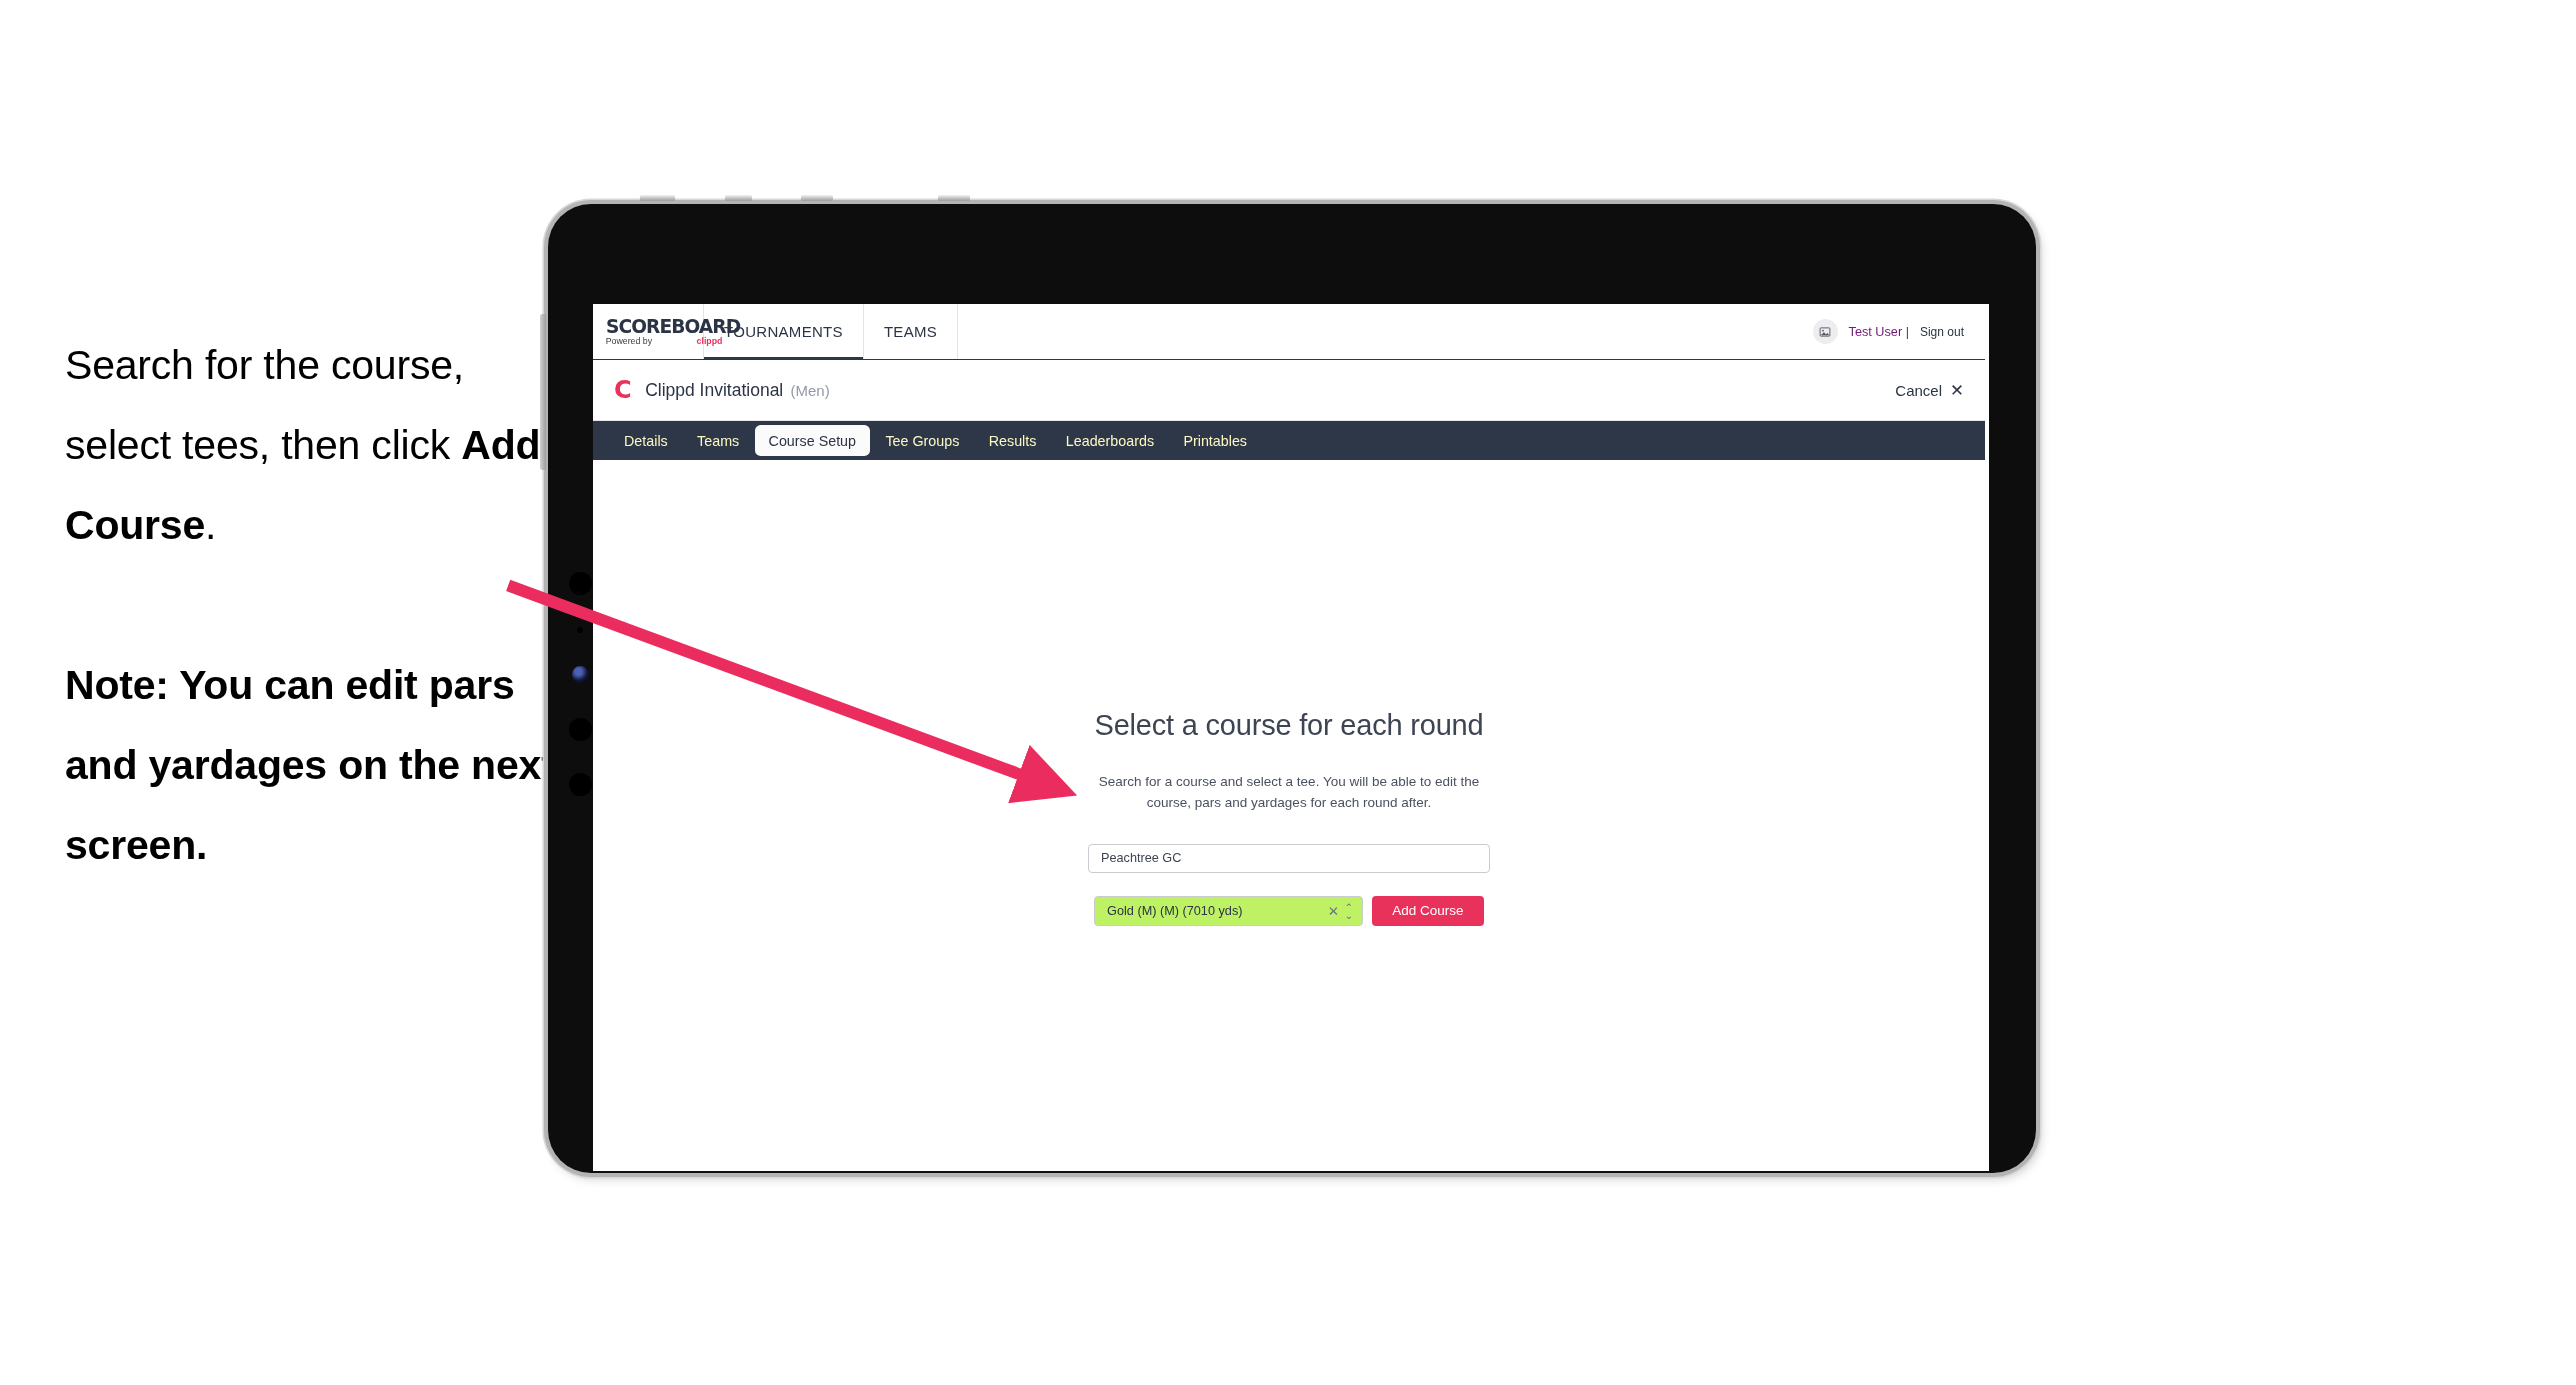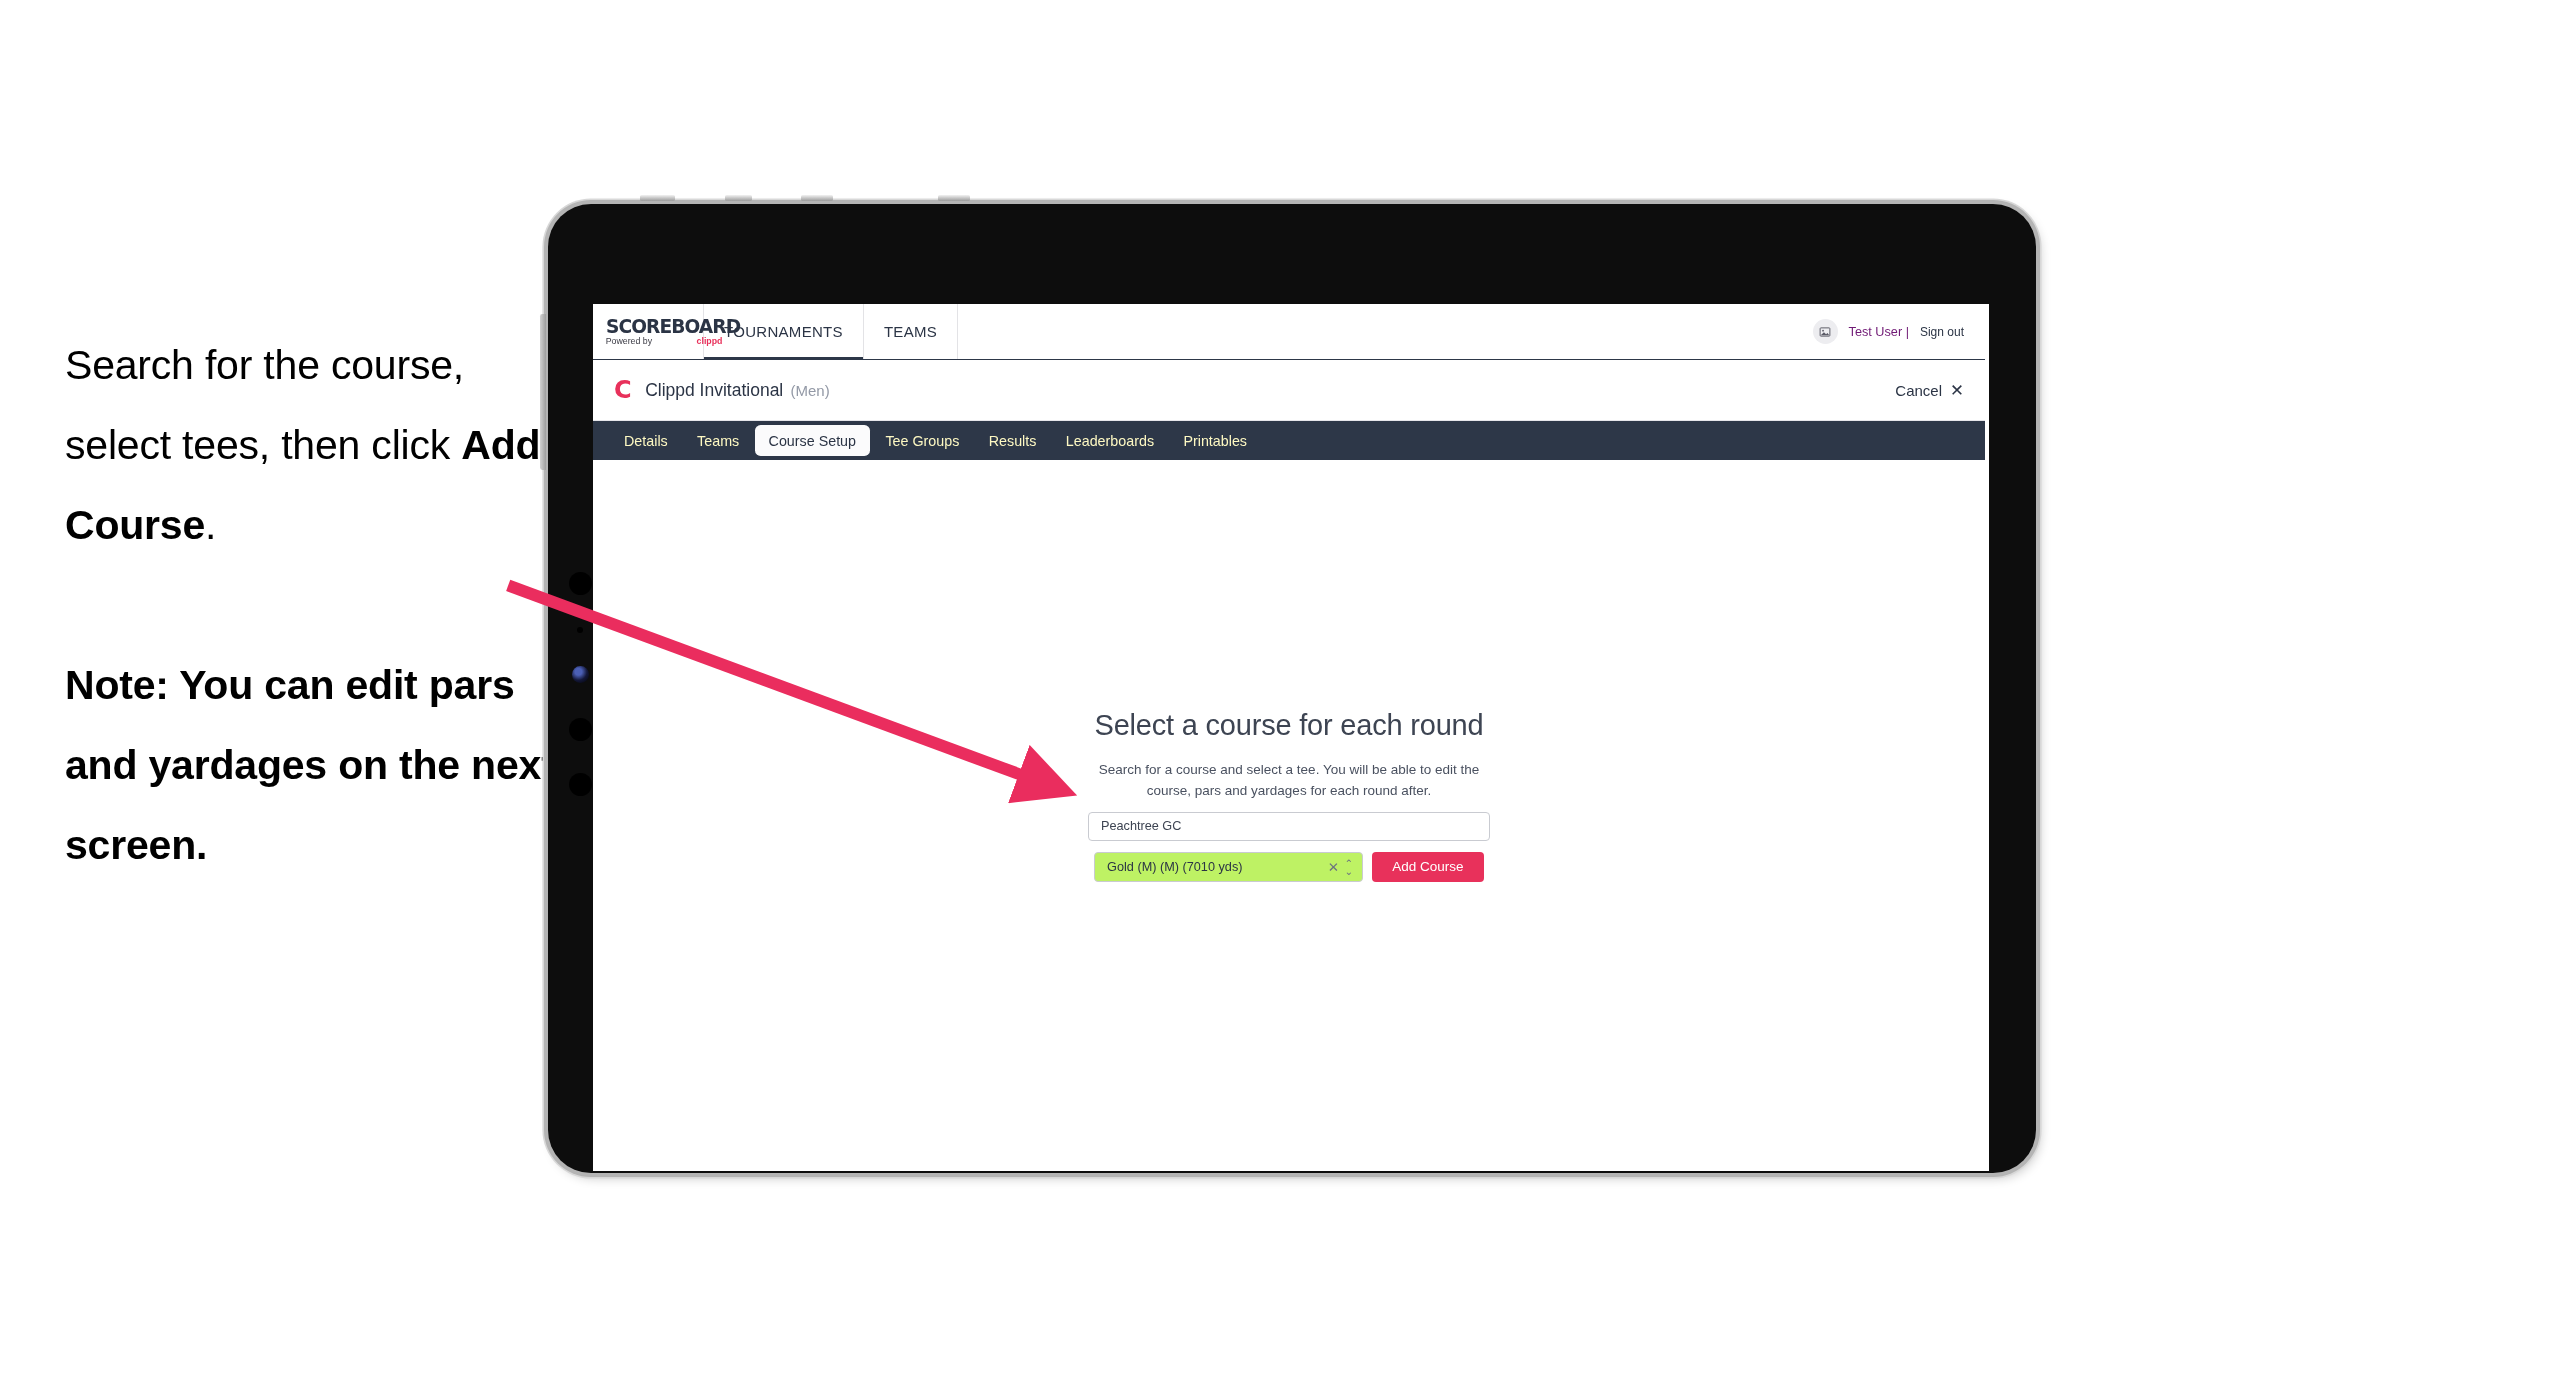--- a/index.html
+++ b/index.html
@@ -254,36 +254,37 @@
     background: #ffffff;
     position: relative;
   }
   .course-panel {
     position: absolute;
     left: 0; right: 0;
     top: 249px;
     display: flex;
     flex-direction: column;
     align-items: center;
+    gap: 12px;
   }
   .panel-title {
     font-size: 29px;
     color: #3d4452;
     font-weight: 400;
     letter-spacing: -0.2px;
   }
   .panel-desc {
     margin-top: 16.7px;
     width: 398px;
     text-align: center;
     font-size: 13.5px;
     line-height: 21px;
     color: #4a5160;
   }
-  .search-row { margin-top: 11px; }
+  .search-row { margin-top: 19px; }
   .search-input {
     width: 402px;
     height: 29.5px;
     border: 0.8px solid #c9cbd1;
     border-radius: 4px;
     background: #ffffff;
     font-family: "Liberation Sans", sans-serif;
     font-size: 12.7px;
     color: #3d4452;
     padding: 0 12px;

